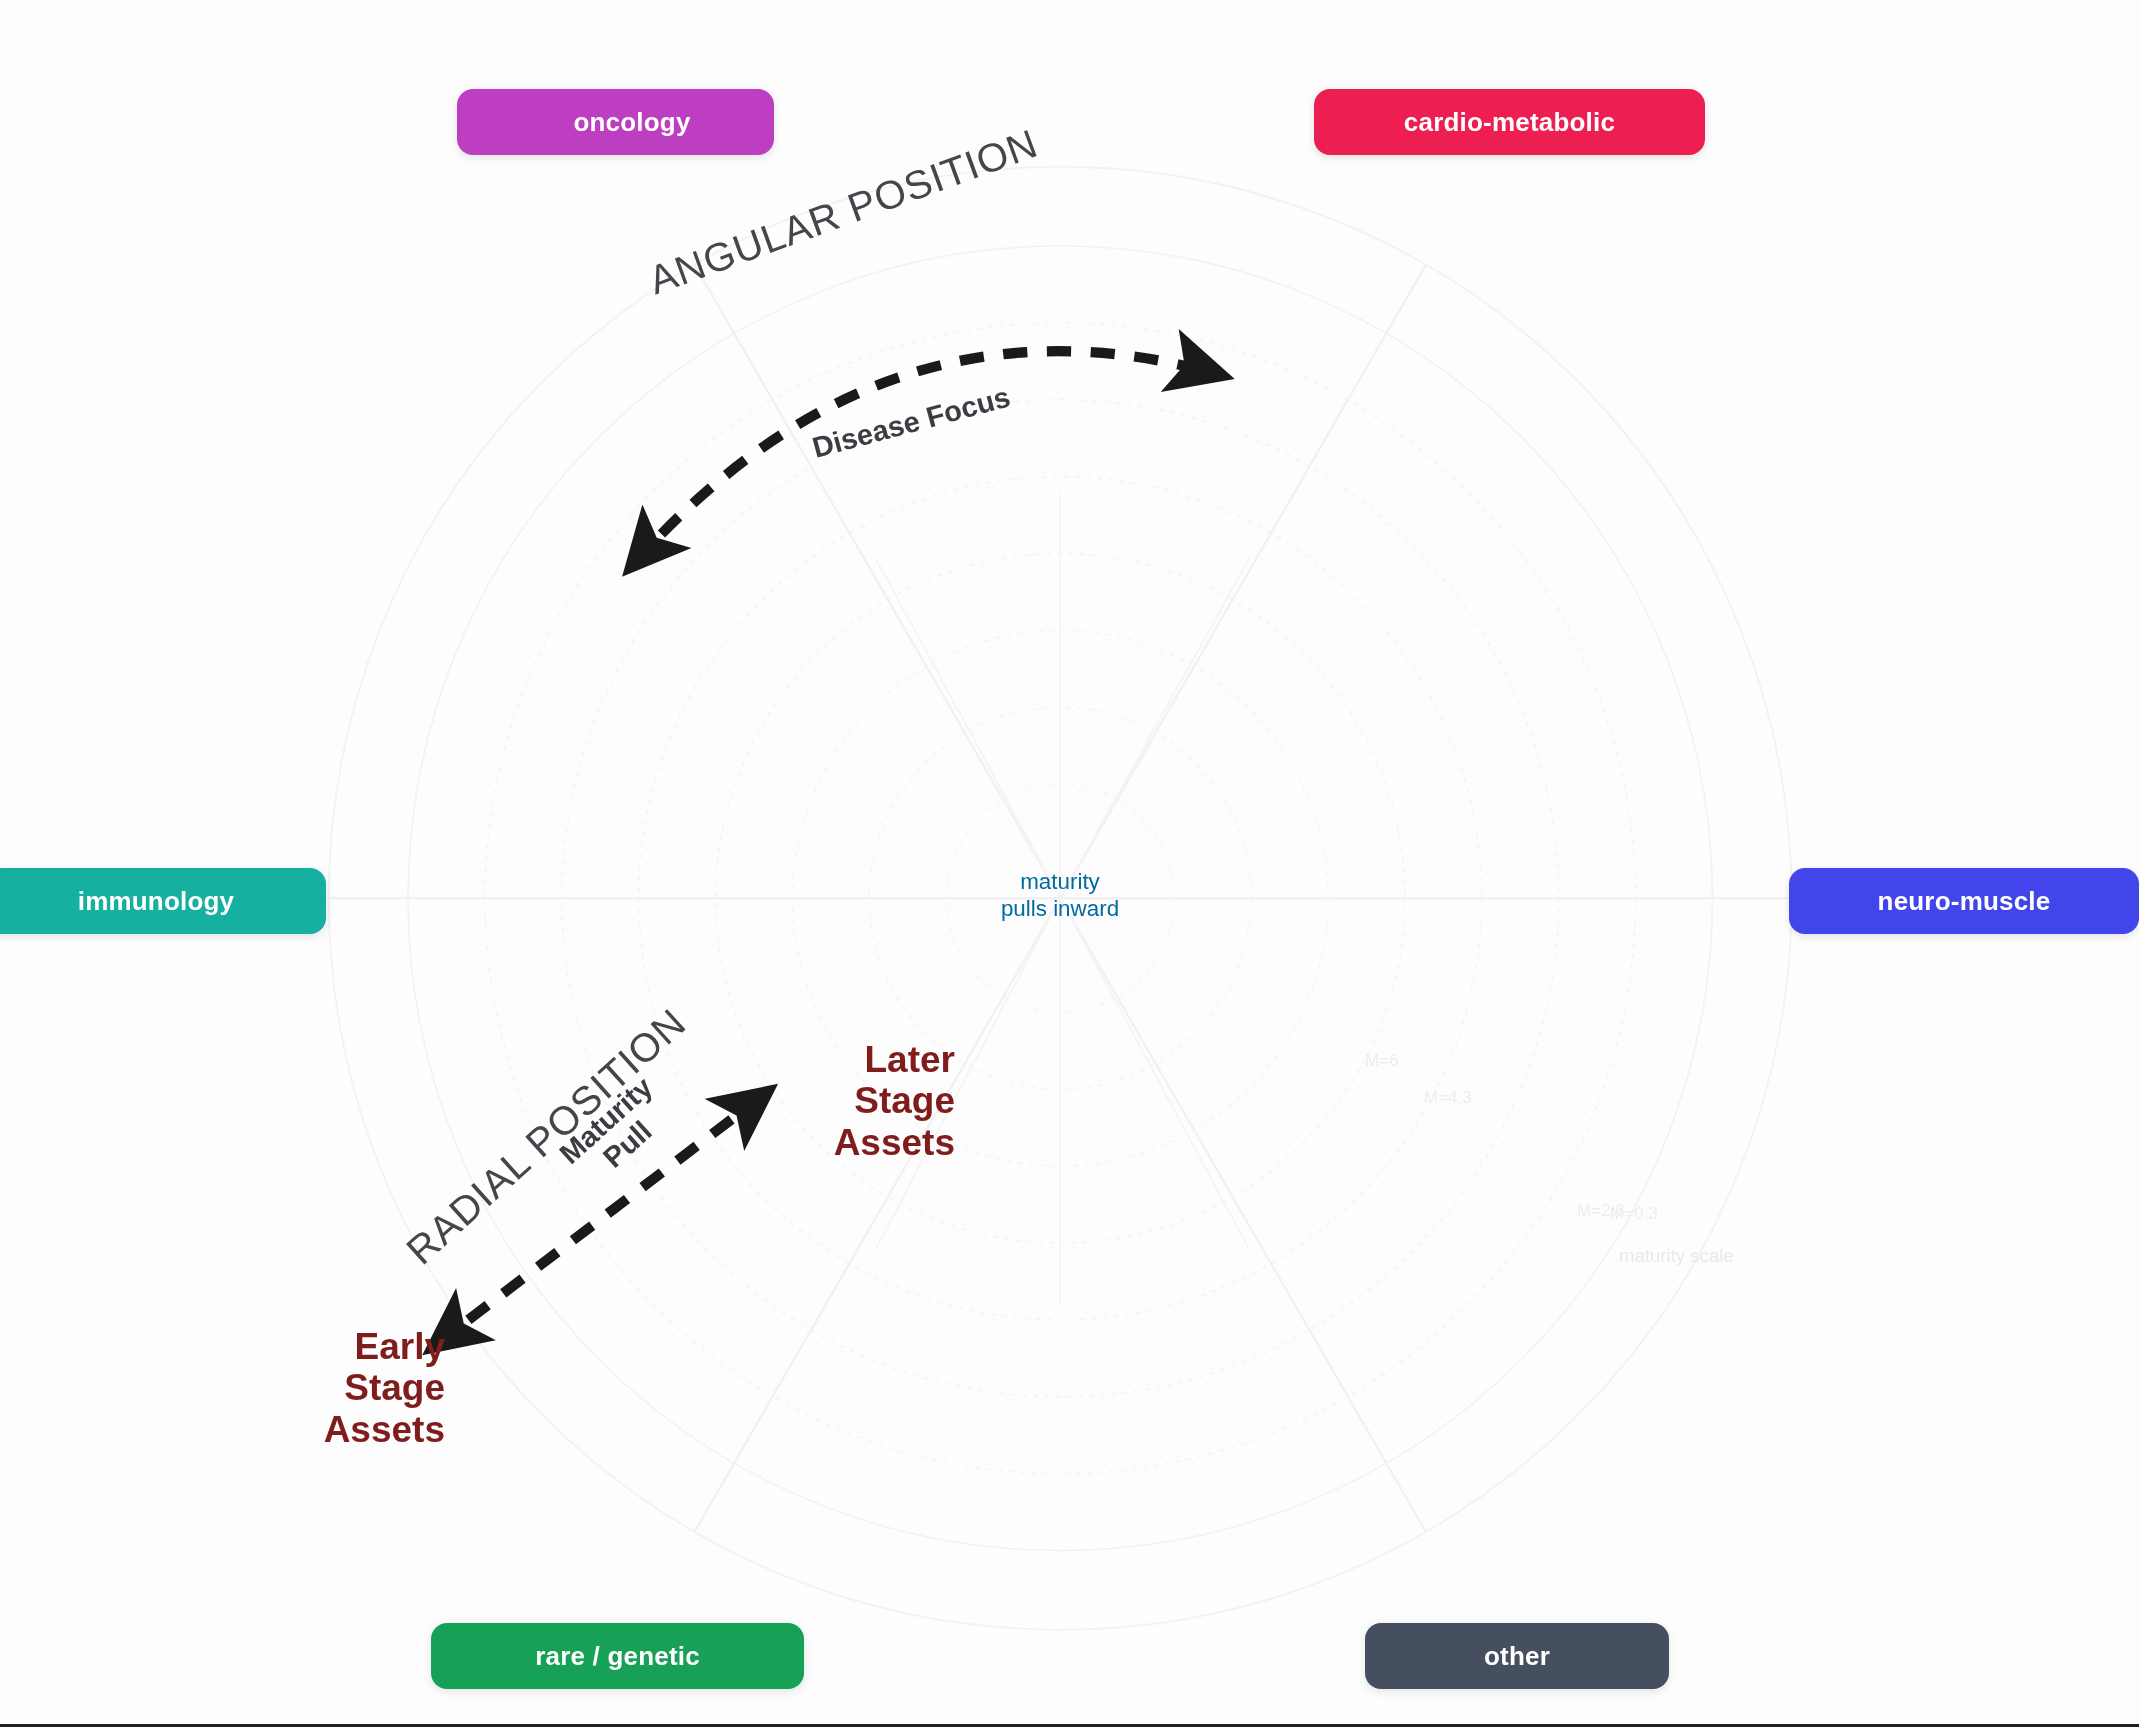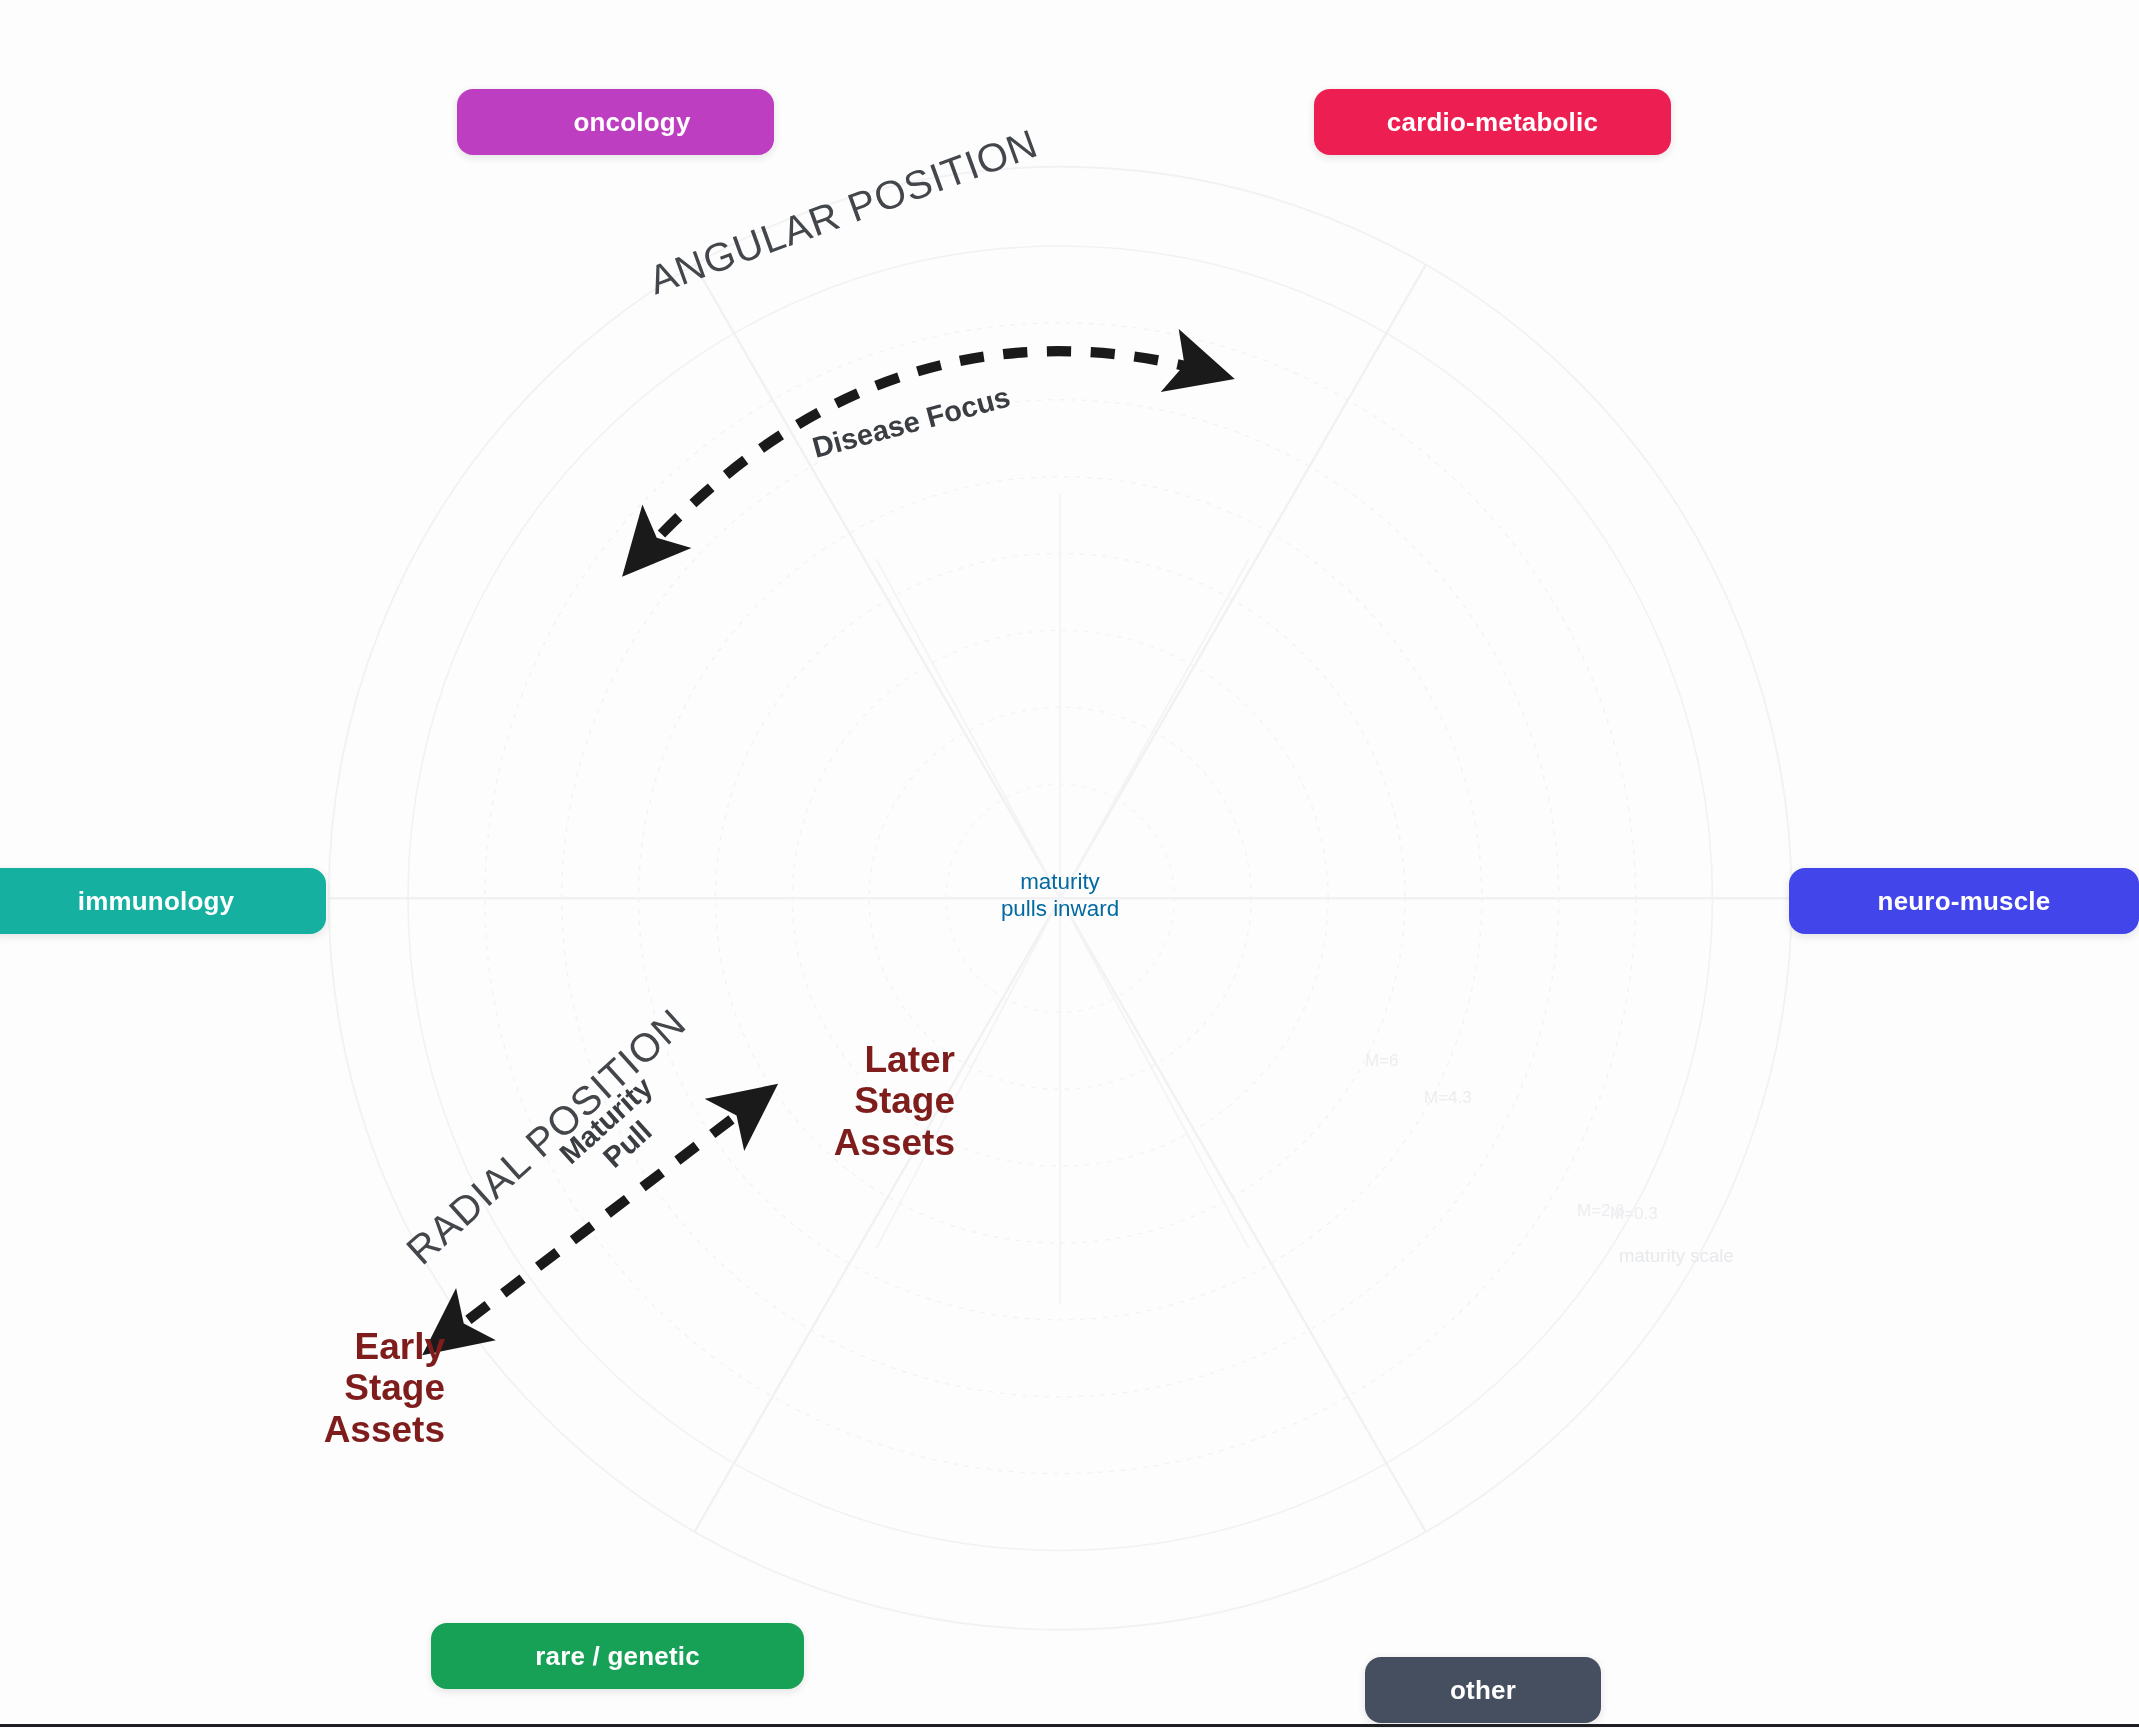--- a/index.html
+++ b/index.html
@@ -17,25 +17,25 @@
     border-radius:16px;
     color:#ffffff;
     font-weight:bold;
     font-size:26px;
     letter-spacing:0.2px;
     box-shadow:0 2.8px 8.4px rgba(0,0,0,0.10);
     white-space:nowrap;
     box-sizing:border-box;
   }
   .pill-oncology      {left:457px;  top:89px;  width:317px; height:66px; background:#bd3ec0;}
-  .pill-cardio        {left:1314px; top:89px;  width:357px; height:66px; background:#ed1f52;}
+  .pill-cardio        {left:1314px; top:89px;  width:391px; height:66px; background:#ed1f52;}
   .pill-immunology    {left:-14px;  top:868px; width:340px; height:66px; background:#16b0a0;}
   .pill-neuro         {left:1789px; top:868px; width:350px; height:66px; background:#4246ea;}
   .pill-rare          {left:431px;  top:1623px; width:373px; height:66px; background:#17a157;}
-  .pill-other         {left:1365px; top:1623px; width:236px; height:66px; background:#454f60;margin-top:34px;}
+  .pill-other         {left:1365px; top:1623px; width:304px; height:66px; background:#454f60;}
 
   .annot{
     position:absolute;
     color:#3b3f43;
     white-space:nowrap;
     pointer-events:none;
   }
   .big-axis{
     font-size:40px;
     font-weight:400;

